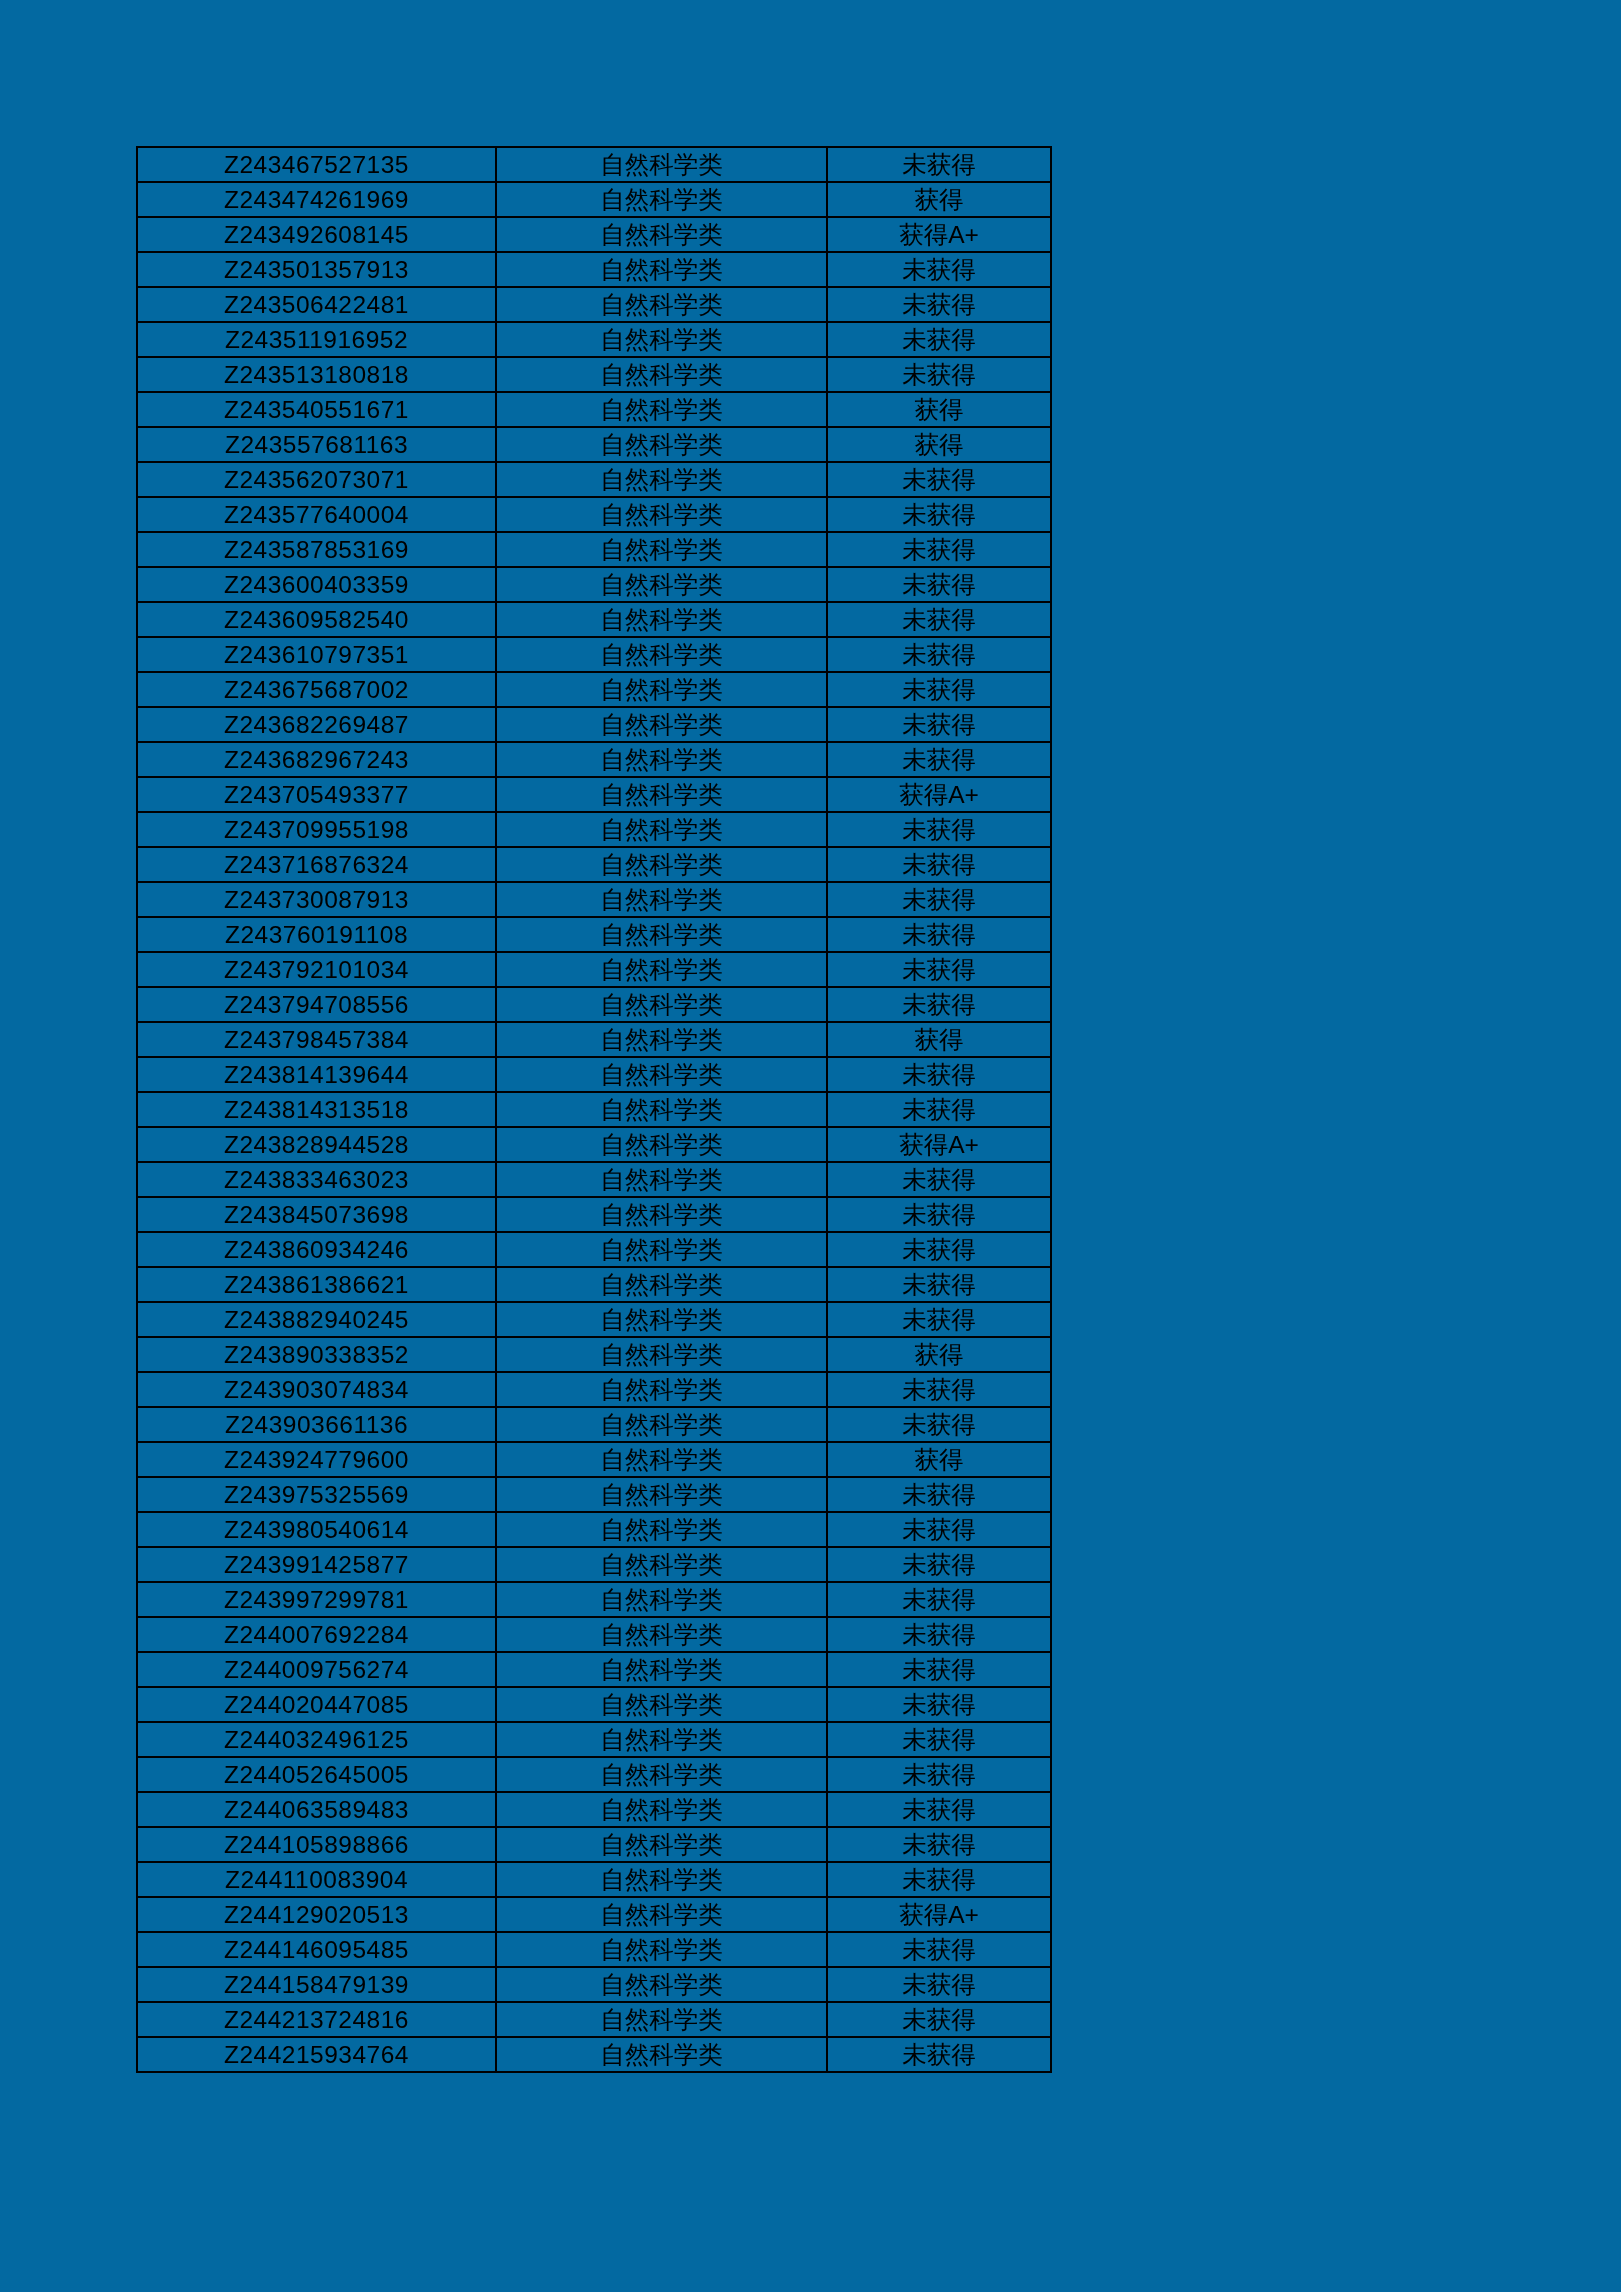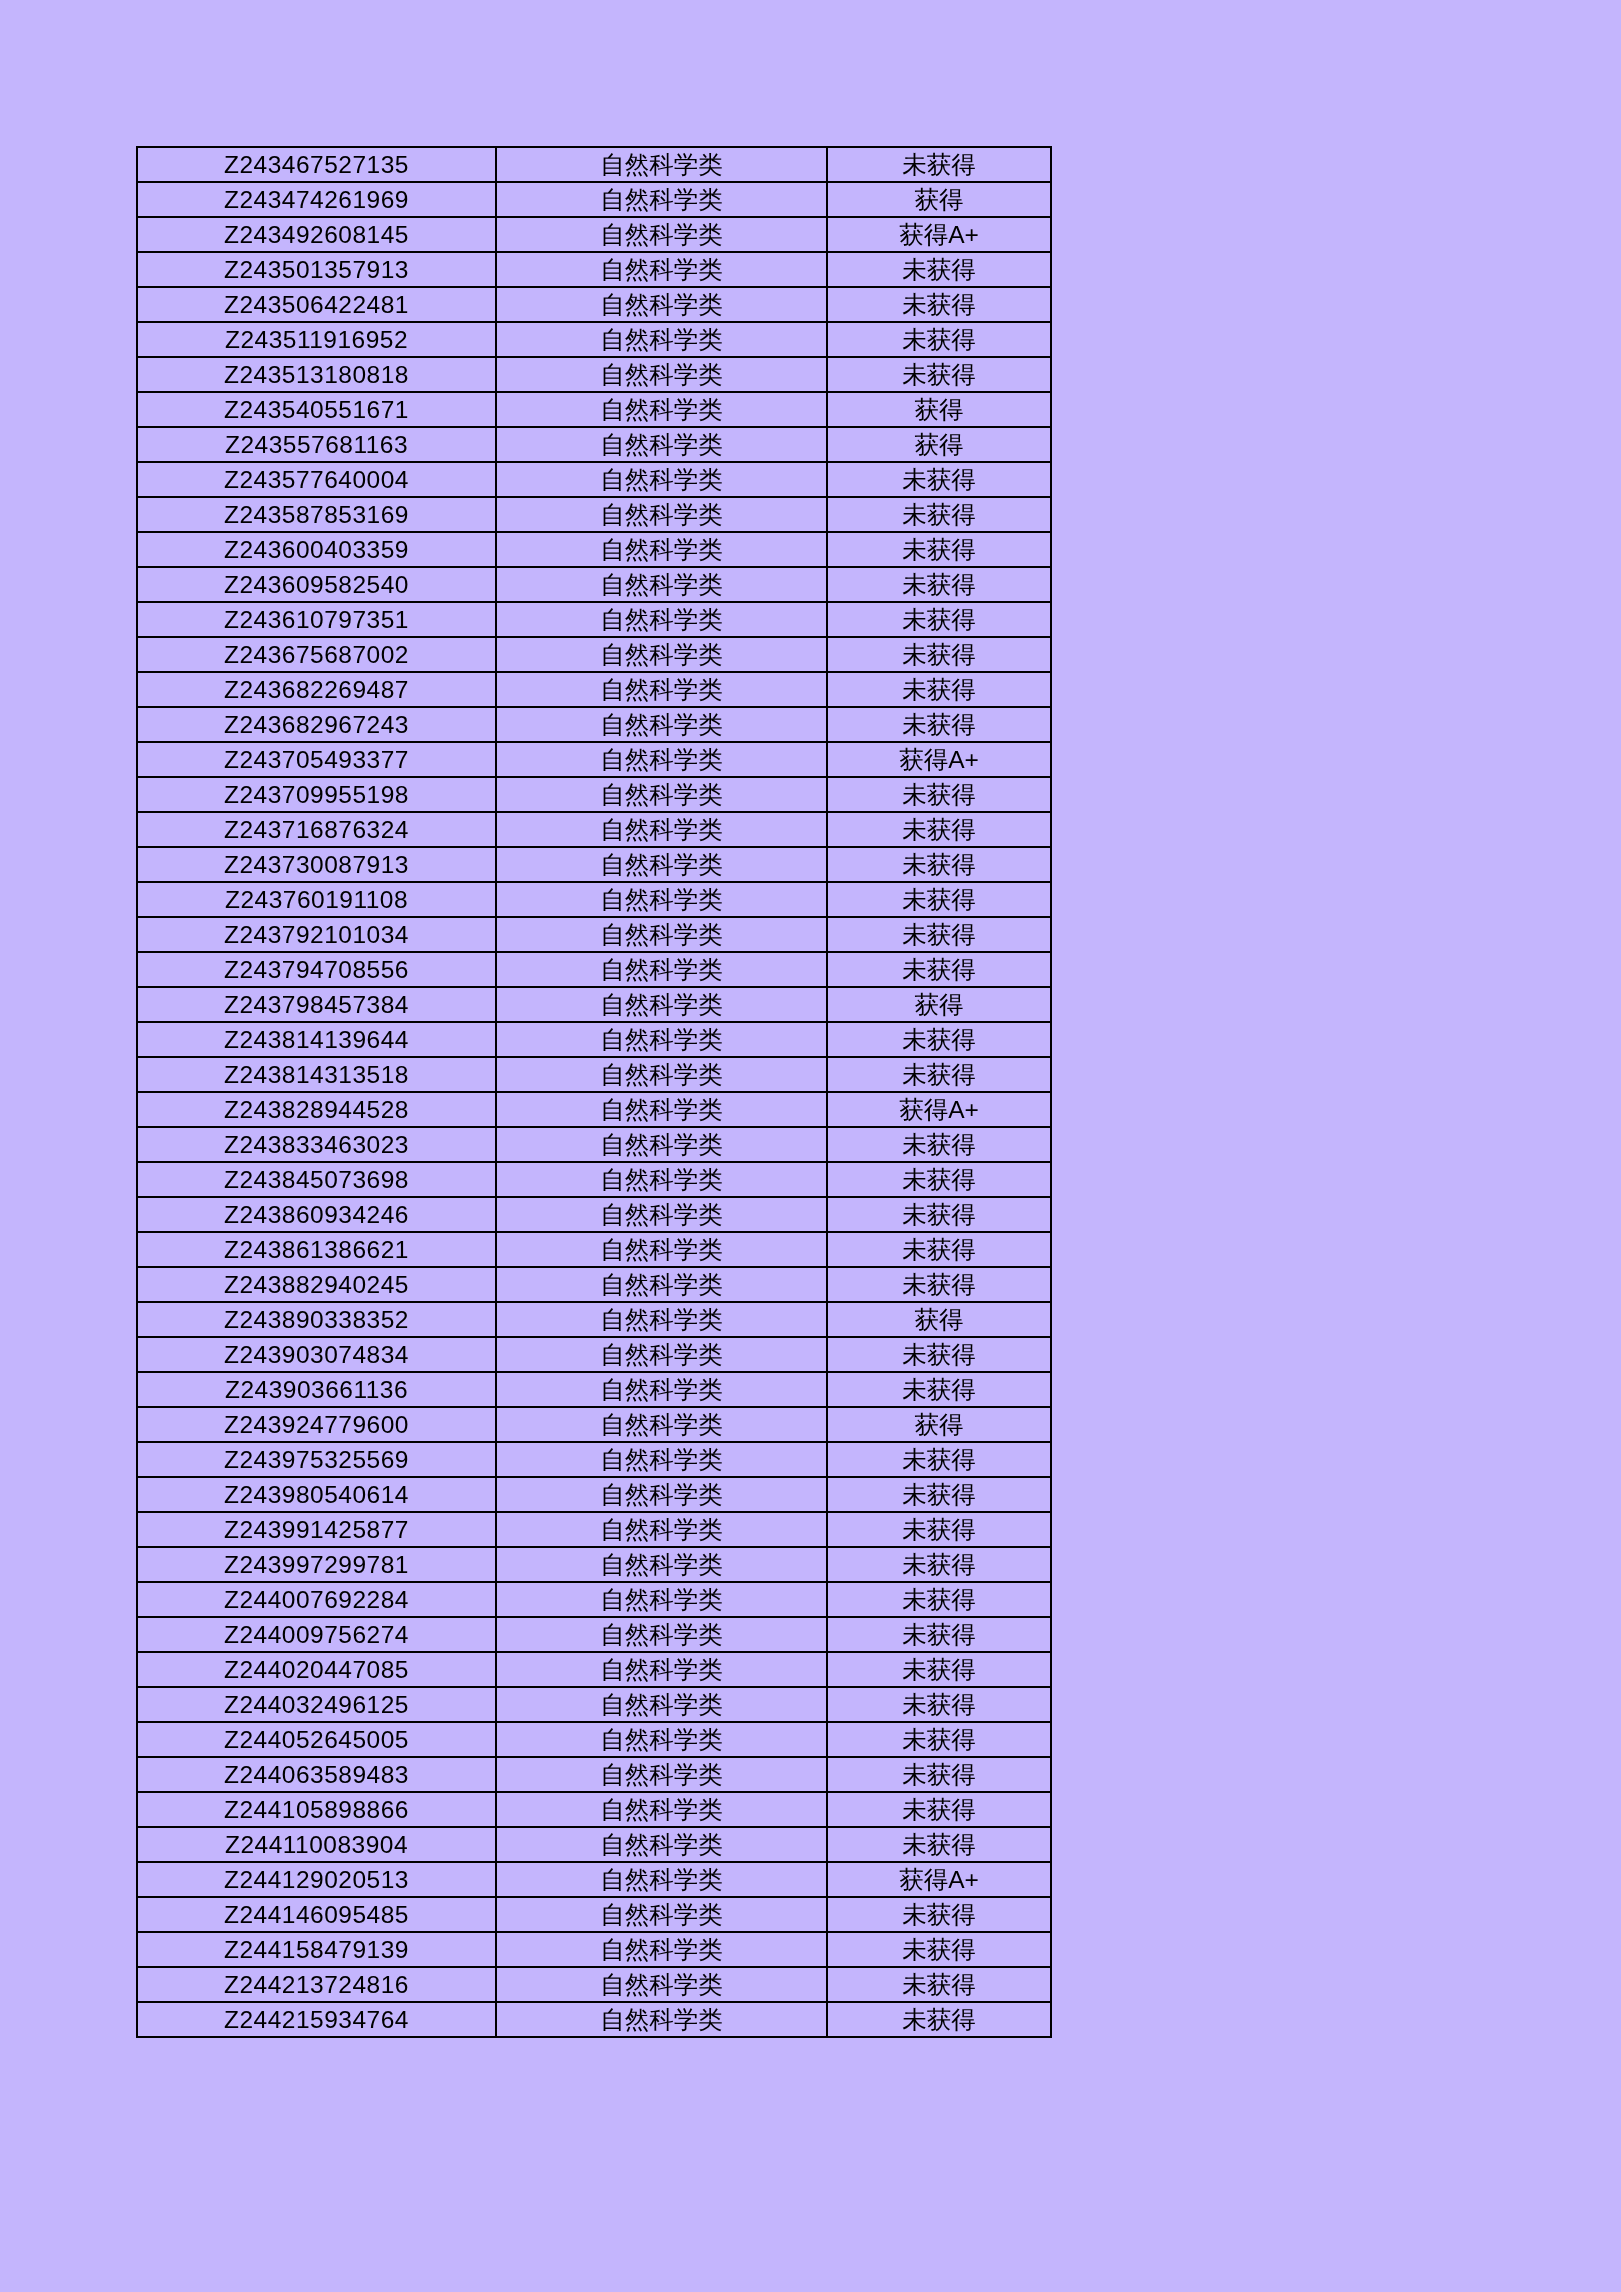--- a/index.html
+++ b/index.html
@@ -4,21 +4,21 @@
 <style>
   html, body {
     margin: 0;
     padding: 0;
     background: #ffffff;
   }
   #page {
     position: relative;
     width: 1621px;
     height: 2293px;
-    background: #c4b5fd;
+    background: #0369a1;
     overflow: hidden;
     font-family: "Liberation Sans", sans-serif;
   }
   table#results {
     position: absolute;
     left: 136px;
     top: 146px;
     border-collapse: collapse;
     table-layout: fixed;
     width: 909px;
@@ -83,20 +83,25 @@
           <td class="col-id">Z243540551671</td>
           <td class="col-category">自然科学类</td>
           <td class="col-status">获得</td>
         </tr>
         <tr>
           <td class="col-id">Z243557681163</td>
           <td class="col-category">自然科学类</td>
           <td class="col-status">获得</td>
         </tr>
         <tr>
+          <td class="col-id">Z243562073071</td>
+          <td class="col-category">自然科学类</td>
+          <td class="col-status">未获得</td>
+        </tr>
+        <tr>
           <td class="col-id">Z243577640004</td>
           <td class="col-category">自然科学类</td>
           <td class="col-status">未获得</td>
         </tr>
         <tr>
           <td class="col-id">Z243587853169</td>
           <td class="col-category">自然科学类</td>
           <td class="col-status">未获得</td>
         </tr>
         <tr>

